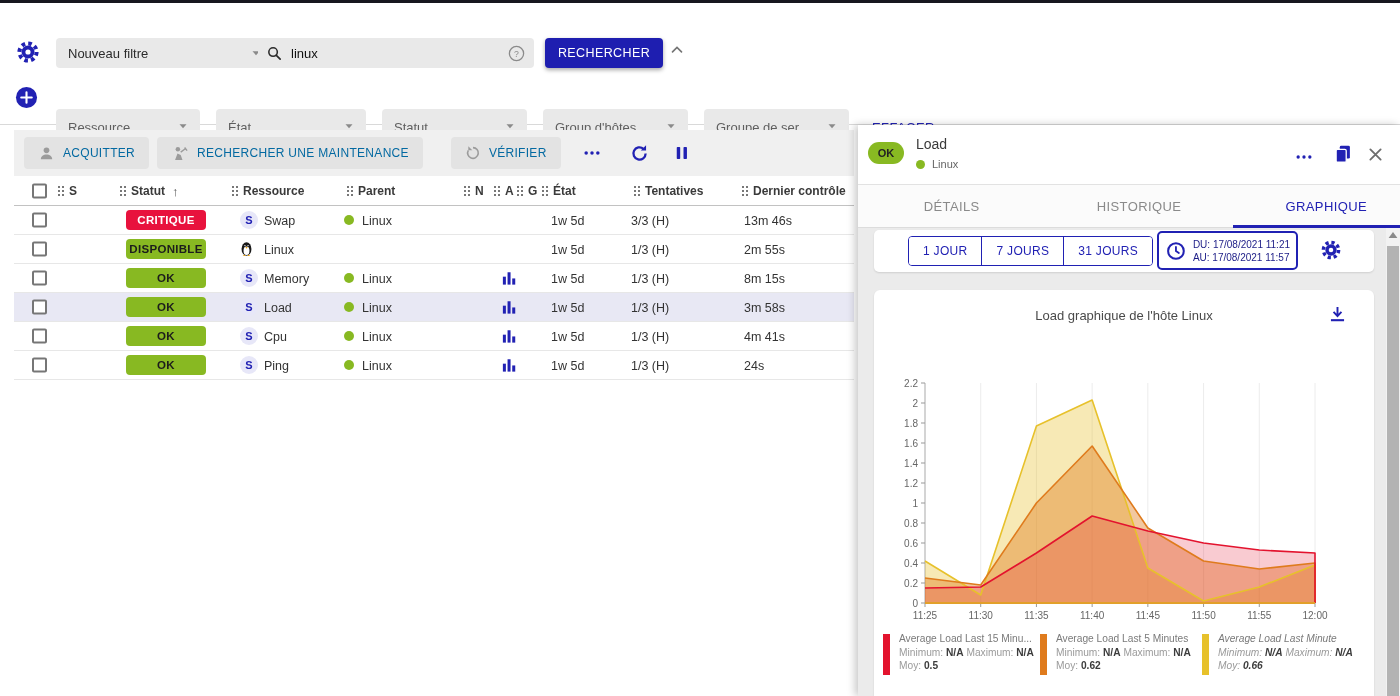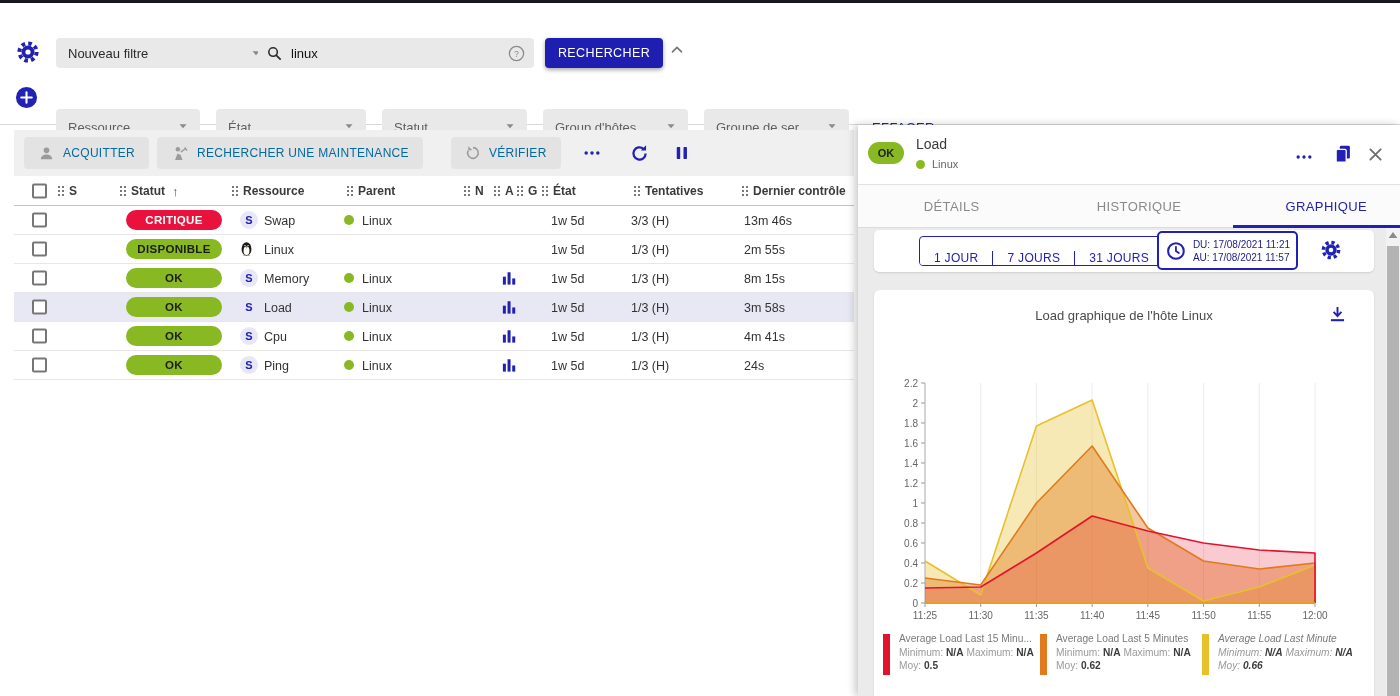--- a/index.html
+++ b/index.html
@@ -36,21 +36,21 @@
   .thead { position:absolute; left:0; top:46px; width:840px; height:30px; background:#fff; border-bottom:1px solid #c2c2c2; }
   .hcell { position:absolute; top:0; height:30px; display:flex; align-items:center; gap:5px; font-size:12px; font-weight:bold; color:#3a3a3a; }
   .dots { position:relative; width:6px; height:11px; flex:0 0 6px; }
   .dots::before { content:""; position:absolute; left:0; top:0; width:2px; height:2px; border-radius:50%; background:#4a4a4a;
     box-shadow:0 4px 0 #4a4a4a, 0 8px 0 #4a4a4a, 4px 0 0 #4a4a4a, 4px 4px 0 #4a4a4a, 4px 8px 0 #4a4a4a; }
   .sortarrow { font-size:13px; color:#555; margin-left:2px; }
   .tbody { position:absolute; left:0; top:76px; width:840px; }
   .trow { position:relative; width:840px; height:29px; border-bottom:1px solid #e7e7e7; background:#fff; }
   .trow.selected { background:#e8e8f4; }
   .cb { position:absolute; width:15px; height:15px; border:2px solid #767676; border-radius:2px; background:#fff; top:50%; transform:translateY(-50%); }
-  .pill { position:absolute; left:112px; top:4px; width:96px; height:20px; border-radius:10px; display:flex; align-items:center;
+  .pill { position:absolute; left:112px; top:4px; width:80px; height:20px; border-radius:4px; display:flex; align-items:center;
     justify-content:center; font-size:11.5px; font-weight:bold; letter-spacing:.3px; }
   .cellicon { position:absolute; top:50%; transform:translateY(-50%); display:flex; align-items:center; }
   .ctext { position:absolute; top:0; height:29px; display:flex; align-items:center; font-size:12.5px; color:#333; }
   .sicon { width:18px; height:18px; border-radius:50%; background:#e7e7f8; color:#2121b3; font-size:11px; font-weight:bold;
     display:flex; align-items:center; justify-content:center; }
   .gdot { width:10px; height:10px; border-radius:50%; background:#88b922; }
 
   
   .panel { position:absolute; left:858px; top:125px; width:542px; height:571px; background:#ebebeb; box-shadow:-3px 0 8px rgba(0,0,0,.22); }
   .phead { position:absolute; left:0; top:0; width:542px; height:60px; background:#fff; border-bottom:1px solid #e2e2e2; }
@@ -60,21 +60,21 @@
   .psub { position:absolute; left:58px; top:33px; display:flex; align-items:center; gap:7px; font-size:11px; color:#666; }
   .psub .gdot { width:9px; height:9px; }
   .ptabs { position:absolute; left:0; top:60px; width:562px; height:43px; background:#fbfbfb; border-bottom:1px solid #dcdcdc; display:flex; }
   .ptab { flex:1; display:flex; align-items:center; justify-content:center; font-size:13px; letter-spacing:.4px; color:#8a8a8a; cursor:pointer; position:relative; }
   .ptab.active { color:#2121b3; }
   .ptab.active::after { content:""; position:absolute; left:0; right:0; bottom:-1px; height:3px; background:#2121b3; }
   .pcontent { position:absolute; left:0; top:103px; width:542px; height:468px; background:#ebebeb; }
   .card { position:absolute; left:16px; width:500px; background:#fff; border-radius:5px; box-shadow:0 1px 2px rgba(0,0,0,.12); }
   .card1 { top:2px; height:42px; }
   .card2 { top:62px; height:406px; border-radius:6px 6px 0 0; }
-  .btngroup { position:absolute; left:45px; top:6px; height:30px; display:flex; border:1px solid #2021b3; border-radius:4px; overflow:hidden;align-items:flex-end; }
+  .btngroup { position:absolute; left:34px; top:6px; height:30px; display:flex; border:1px solid #2021b3; border-radius:4px; overflow:hidden; }
   .tmbtn { background:#fff; border:none; border-left:1px solid #2021b3; color:#2121b3; font-size:12px; letter-spacing:.3px;
     padding:0 14px; font-family:inherit; cursor:pointer; }
   .tmbtn:first-child { border-left:none; }
   .datebox { position:absolute; left:283px; top:1px; width:141px; height:39px; border:2px solid #2021b3; border-radius:5px;
     display:flex; align-items:center; padding:0 6px; gap:6px; background:#fff; }
   .datebox .dlines { font-size:10px; color:#1c1c86; line-height:13px; white-space:nowrap; }
   .card2 .ctitle { position:absolute; left:0; top:18px; width:100%; text-align:center; font-size:13px; color:#4a4a4a; }
   .dlicon { position:absolute; right:26px; top:14px; cursor:pointer; }
   #chart { position:absolute; left:0; top:70px; }
   .legend { position:absolute; left:0; top:342px; width:500px; display:flex; }

